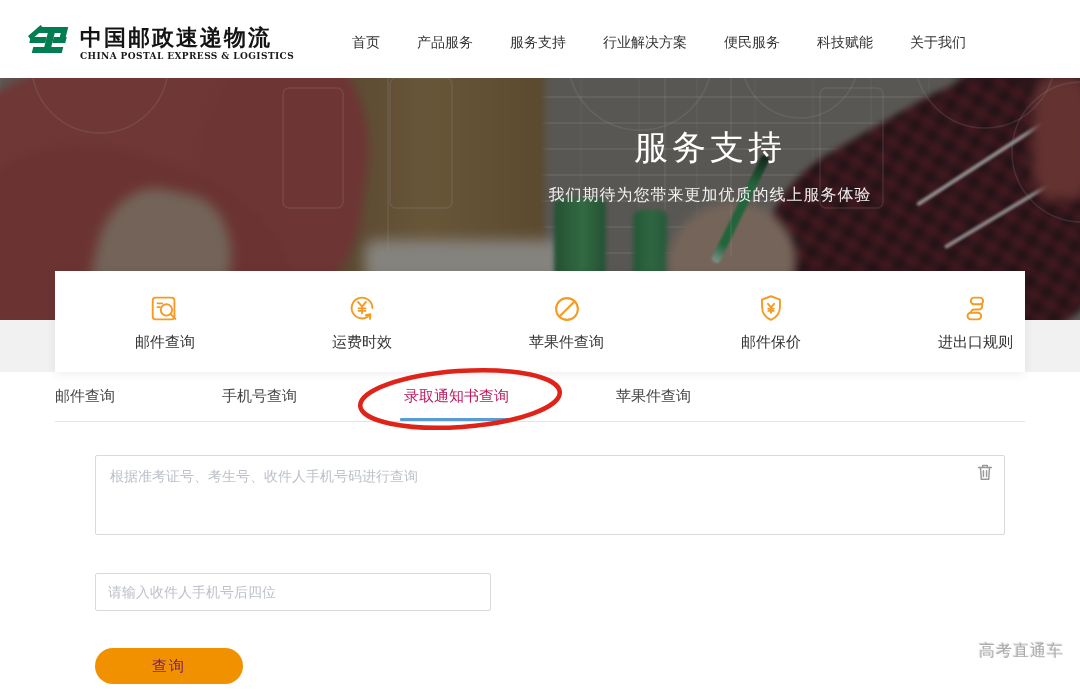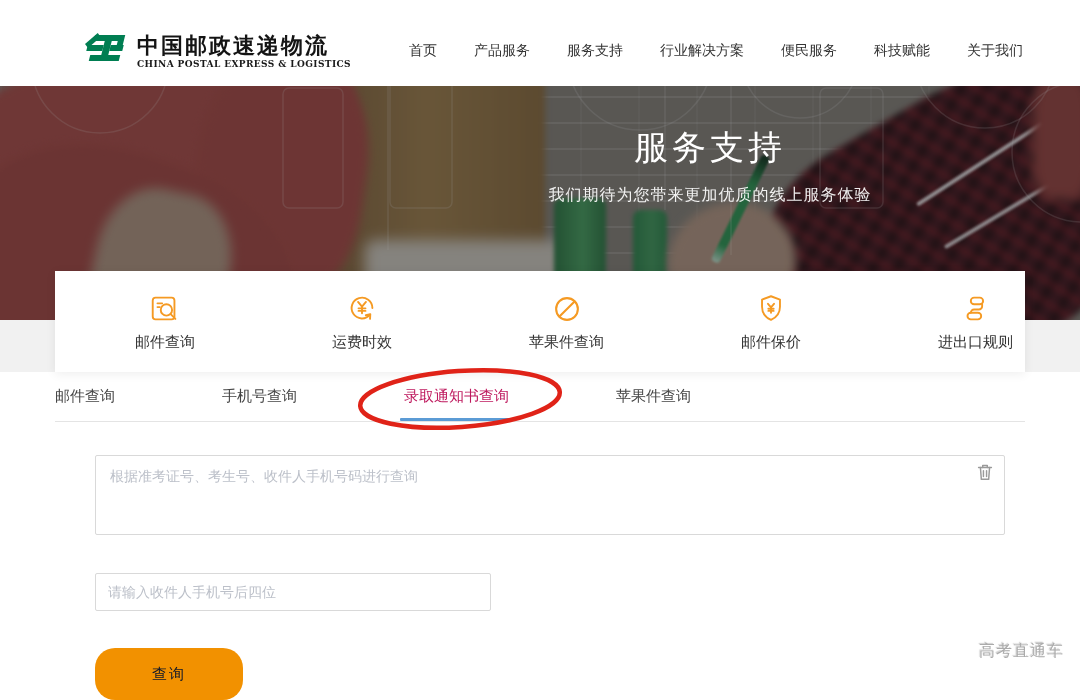--- a/index.html
+++ b/index.html
@@ -1,21 +1,21 @@
 <!DOCTYPE html>
 <html><head>
 <meta charset="utf-8">
 <style>
   html,body{margin:0;padding:0;width:1080px;height:700px;overflow:hidden;
     font-family:"Liberation Sans","DejaVu Sans",sans-serif;background:#fff;}
   #app{position:relative;width:1080px;height:700px;background:#fff;}
 
   
-  .header{position:absolute;left:0;top:16px;width:1080px;height:70px;background:#fff;
-    display:flex;align-items:center;z-index:6;justify-content:center;}
+  .header{position:absolute;left:0;top:8px;width:1080px;height:70px;background:#fff;
+    display:flex;align-items:center;z-index:6;}
   .logo-wrap{display:flex;align-items:center;margin-left:24px;}
   .logo-emblem{width:48px;height:46px;flex:0 0 auto;}
   .logo-text{margin-left:8px;}
   .logo-cn{font-family:"DejaVu Serif","Liberation Serif",serif;font-weight:700;
     font-size:22px;color:#141414;letter-spacing:2px;line-height:1.1;}
   .logo-en{font-family:"DejaVu Serif","Liberation Serif",serif;font-weight:700;
     font-size:9px;color:#1a1a1a;letter-spacing:.4px;margin-top:2px;}
   .nav{display:flex;gap:37px;margin-left:58px;font-size:14px;color:#333;}
   .nav a{color:#333;text-decoration:none;cursor:pointer;white-space:nowrap;}
 
@@ -92,22 +92,22 @@
   .query-box textarea{width:100%;height:100%;box-sizing:border-box;resize:none;
     border:1px solid #d9d9d9;border-radius:2px;padding:12px 44px 12px 14px;
     font-family:inherit;font-size:14px;color:#333;outline:none;}
   .query-box textarea::placeholder{color:#bcc0c9;}
   .trash-btn{position:absolute;top:6px;right:8px;width:24px;height:24px;border:none;background:transparent;
     cursor:pointer;padding:0;}
   .phone-box{position:absolute;left:95px;top:573px;width:396px;height:38px;z-index:3;}
   .phone-box input{width:100%;height:100%;box-sizing:border-box;border:1px solid #d9d9d9;border-radius:2px;
     padding:0 12px;font-family:inherit;font-size:14px;color:#333;outline:none;}
   .phone-box input::placeholder{color:#bcc0c9;}
-  .query-btn{position:absolute;left:95px;top:648px;width:148px;height:52px;border:none;cursor:pointer;
-    background:#f29100;color:#0f172a;font-size:15px;border-radius:20px;z-index:3;
+  .query-btn{position:absolute;left:95px;top:648px;width:148px;height:36px;border:none;cursor:pointer;
+    background:#f29100;color:#701a75;font-size:15px;border-radius:20px;z-index:3;
     font-family:inherit;letter-spacing:2px;}
 
   
   .watermark{position:absolute;right:16px;top:641px;font-size:16px;letter-spacing:1px;color:#ababab;
     text-shadow:1px 1px 0 #fff,-1px -1px 1px rgba(110,110,110,.35);z-index:3;font-family:Liberation Mono, monospace;}
 </style>
 </head>
 <body>
 
 <div id="app">

